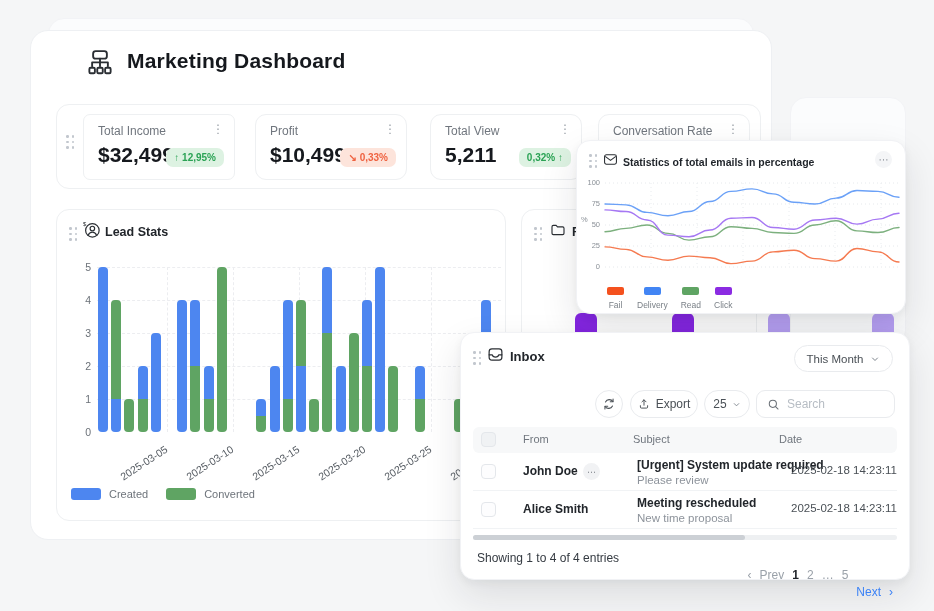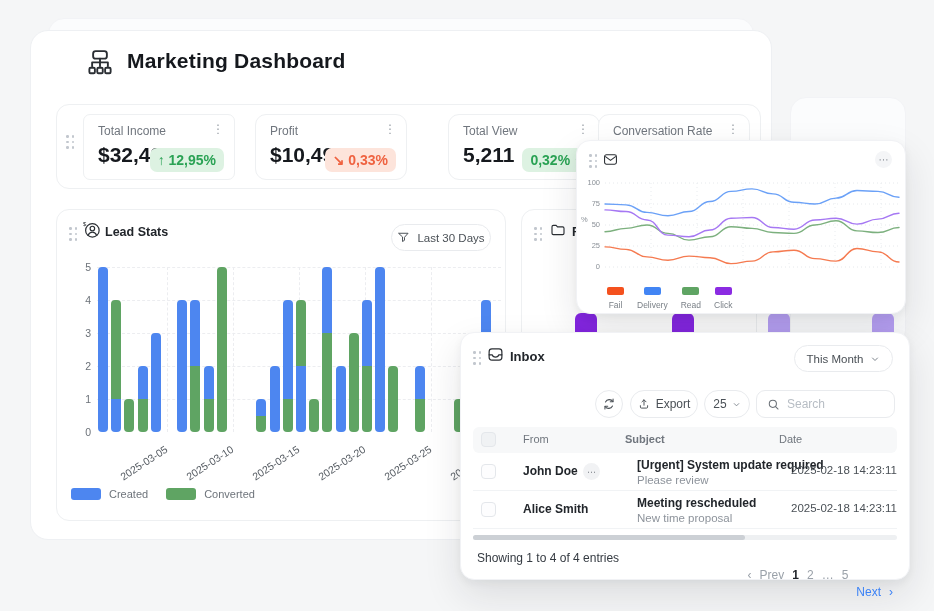--- a/index.html
+++ b/index.html
@@ -14,21 +14,21 @@
   
   .handle { position:absolute; display:grid; grid-template-columns:repeat(2,3px); grid-auto-rows:3px; gap:2.5px; }
   .handle i { width:2.5px; height:2.5px; border-radius:50%; background:#c2c7ce; }
   
   .page-title { position:absolute; left:126px; top:48px; font-size:21px; font-weight:600; color:#15181d; letter-spacing:.2px; }
   
   .statcard { position:absolute; top:9px; width:152px; height:66px; background:#fff; border:1px solid #eef0f2; border-radius:11px; }
   .statcard .lbl { position:absolute; left:14px; top:9px; font-size:12px; color:#70767e; }
   .statcard .menu { position:absolute; right:10px; top:7px; font-size:12px; color:#9aa0a8; line-height:14px; }
   .statcard .val { position:absolute; left:14px; top:28px; font-size:21px; font-weight:700; color:#16191e; }
-  .badge { position:absolute; right:10px; top:33px; font-size:14px; font-weight:700; padding:4px 8px; border-radius:7px; white-space:nowrap; }
+  .badge { position:absolute; right:10px; top:33px; font-size:10px; font-weight:700; padding:4px 8px; border-radius:7px; white-space:nowrap; }
   .badge.up { background:var(--badge-up-bg); color:var(--badge-up-fg); }
   .badge.down { background:var(--badge-down-bg); color:var(--badge-down-fg); }
   
   .subhead { position:absolute; font-size:12.5px; font-weight:600; color:#22262b; }
   .pillbtn { position:absolute; display:flex; align-items:center; gap:7px; justify-content:center;
              border:1px solid #e9ebee; border-radius:14px; background:#fff; font-size:11.5px; color:#4a5056; }
   
   #lead-plot { position:absolute; left:40px; top:57px; width:404px; height:165px; }
   .grid-h { position:absolute; left:0; right:0; height:0; border-top:1px dashed #ecedf0; }
   .grid-v { position:absolute; top:0; bottom:0; width:0; border-left:1px dashed #ecedf0; }
@@ -110,21 +110,21 @@
         <div class="badge up">↑ 12,95%</div>
       </div>
 
       <div class="statcard" style="left:198px;">
         <div class="lbl">Profit</div>
         <div class="menu">⋮</div>
         <div class="val">$10,499</div>
         <div class="badge down">↘ 0,33%</div>
       </div>
 
-      <div class="statcard" style="left:391px;">
+      <div class="statcard" style="left:373px;">
         <div class="lbl">Total View</div>
         <div class="menu">⋮</div>
         <div class="val">5,211</div>
         <div class="badge up">0,32% ↑</div>
       </div>
 
       <div class="statcard" style="left:541px;">
         <div class="lbl">Conversation Rate</div>
         <div class="menu">⋮</div>
       </div>
@@ -142,28 +142,20 @@
       <span class="abs" style="left:26px;top:11px;">
         <svg width="18" height="18" viewBox="0 0 24 24" fill="none" stroke="#2a2e33" stroke-width="1.6" stroke-linecap="round">
           <circle cx="12.5" cy="12.5" r="9"></circle>
           <circle cx="12.5" cy="10" r="3"></circle>
           <path d="M6.8 19.2c1.2-3 3.3-4.4 5.7-4.4s4.5 1.4 5.7 4.4"></path>
           <text x="0" y="7" font-size="8" fill="#2a2e33" stroke="none" font-family="Liberation Sans, sans-serif">$</text>
         </svg>
       </span>
       <div class="subhead" style="left:48px;top:15px;">Lead Stats</div>
 
-      <button class="pillbtn" style="right:14px;top:14px;width:100px;height:27px;">
-        <span style="display:flex;">
-          <svg width="13" height="13" viewBox="0 0 20 20" fill="none" stroke="#4a5056" stroke-width="1.5" stroke-linecap="round" stroke-linejoin="round">
-            <path d="M3 3.5h14l-5.5 6.2v4.6l-3 1.9v-6.5z"></path>
-          </svg>
-        </span>
-        <span>Last 30 Days</span>
-      </button>
 
       <div id="lead-plot">
           <div class="ytick" style="bottom: -6px;">0</div>
           <div class="grid-h" style="bottom: 32px;"></div>
           <div class="ytick" style="bottom: 27px;">1</div>
           <div class="grid-h" style="bottom: 65px;"></div>
           <div class="ytick" style="bottom: 60px;">2</div>
           <div class="grid-h" style="bottom: 98px;"></div>
           <div class="ytick" style="bottom: 93px;">3</div>
           <div class="grid-h" style="bottom: 131px;"></div>
@@ -305,20 +297,21 @@
         <i></i>
         <i></i>
         <i></i>
       </span>
     <span class="abs" style="left:26px;top:11px;">
       <svg width="15" height="15" viewBox="0 0 24 24" fill="none" stroke="#2a2e33" stroke-width="1.7" stroke-linecap="round" stroke-linejoin="round">
         <rect x="2.5" y="4.5" width="19" height="15" rx="3"></rect>
         <path d="M4 7.5l8 6 8-6"></path>
       </svg>
     </span>
+    <div class="email-title">Statistics of total emails in percentage</div>
     <div class="dotbtn">⋯</div>
 
     <div class="abs" style="left:4px;top:74px;font-size:7.5px;color:#8a9097;">%</div>
     <div id="email-ylabels">
         <div class="etick" style="top: 121px;">0</div>
         <div class="etick" style="top: 100px;">25</div>
         <div class="etick" style="top: 79px;">50</div>
         <div class="etick" style="top: 58px;">75</div>
         <div class="etick" style="top: 37px;">100</div>
       </div>
@@ -418,21 +411,21 @@
             <circle cx="9" cy="9" r="5.5"></circle>
             <path d="M13.2 13.2 17 17"></path>
           </svg>
       </span>
       <input type="text" placeholder="Search" style="">
     </div>
 
     <div class="thead">
       <span class="cb" style="left:8px;top:5px;background:#f0f2f4;"></span>
       <span style="left:50px;">From</span>
-      <span style="left:152px;font-weight:bold;">Subject</span>
+      <span style="left:160px;">Subject</span>
       <span style="left:306px;">Date</span>
     </div>
 
     <div class="trow" style="top:120px;">
       <span class="cb" style="left:8px;top:11px;"></span>
       <span class="from">John Doe</span>
       <span class="chip">⋯</span>
       <span class="subj1">[Urgent] System update required</span>
       <span class="subj2">Please review</span>
       <span class="date">2025-02-18 14:23:11</span>

